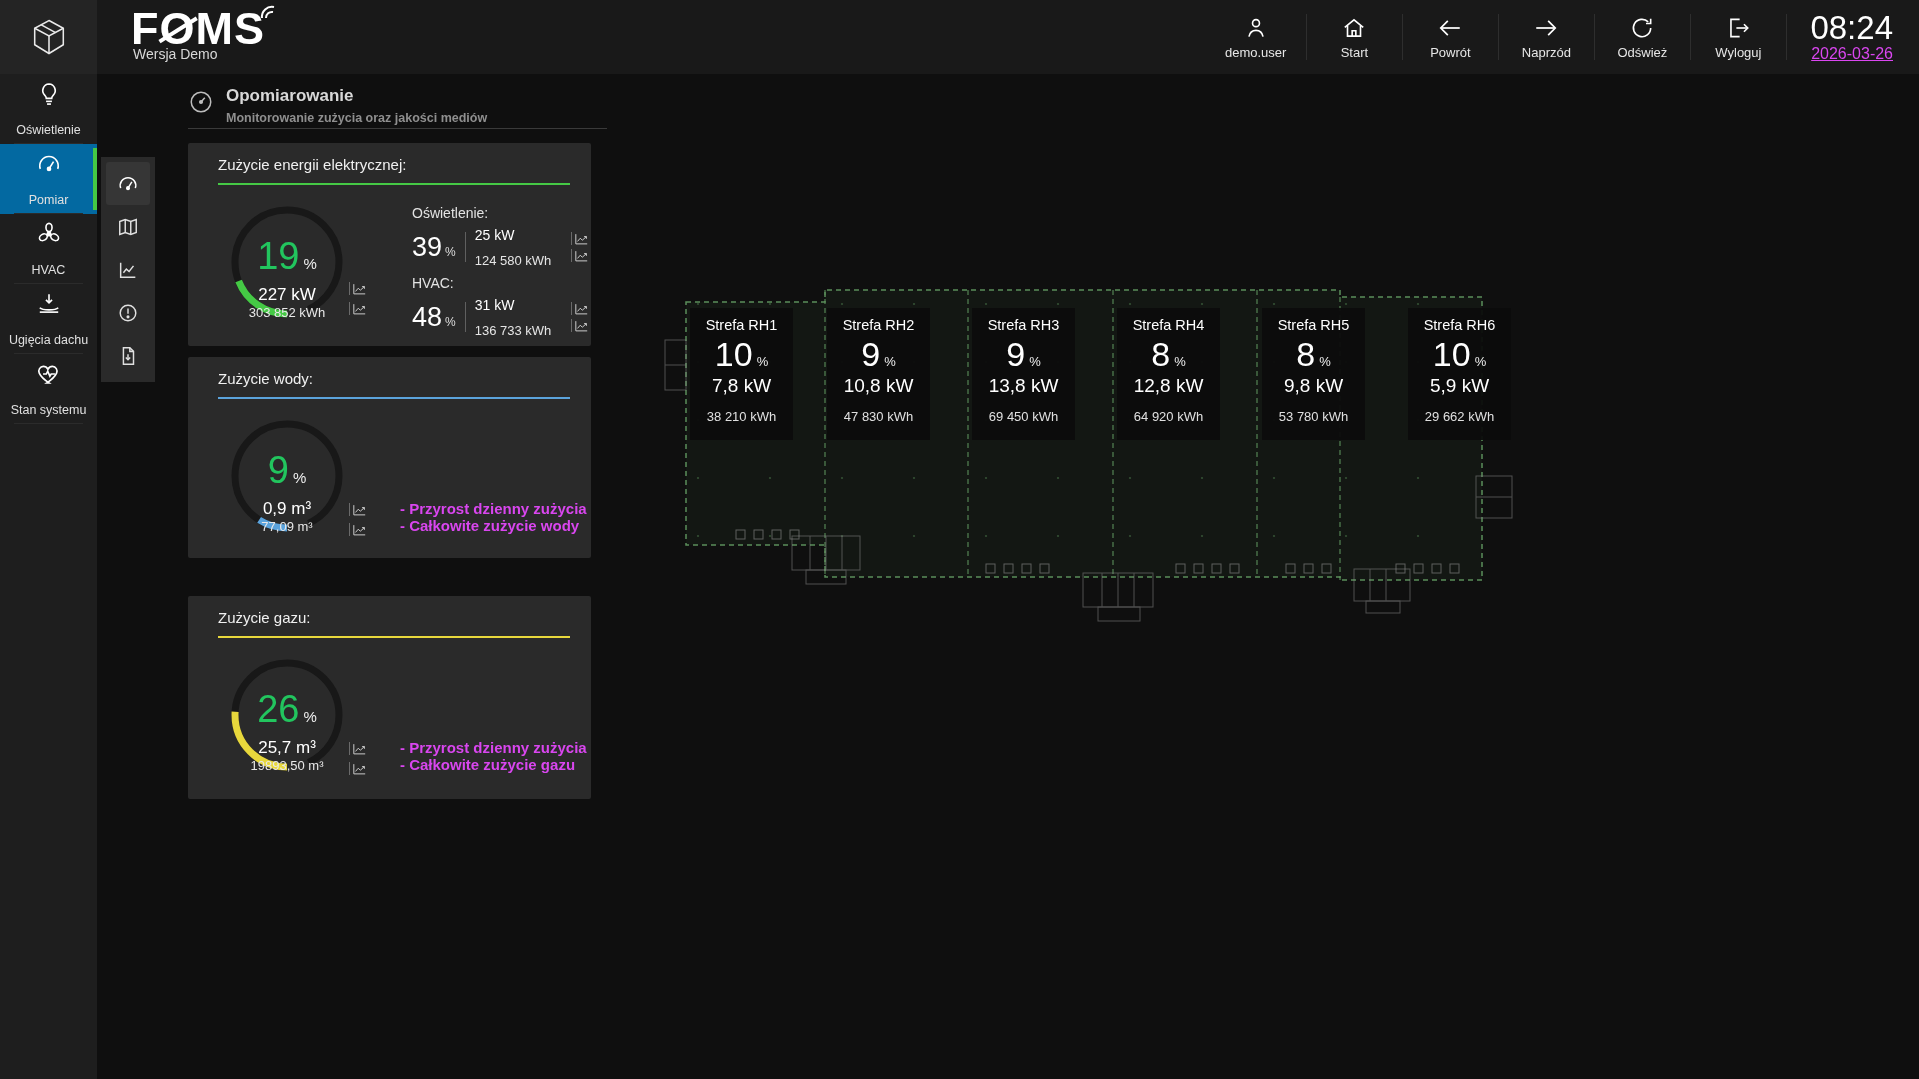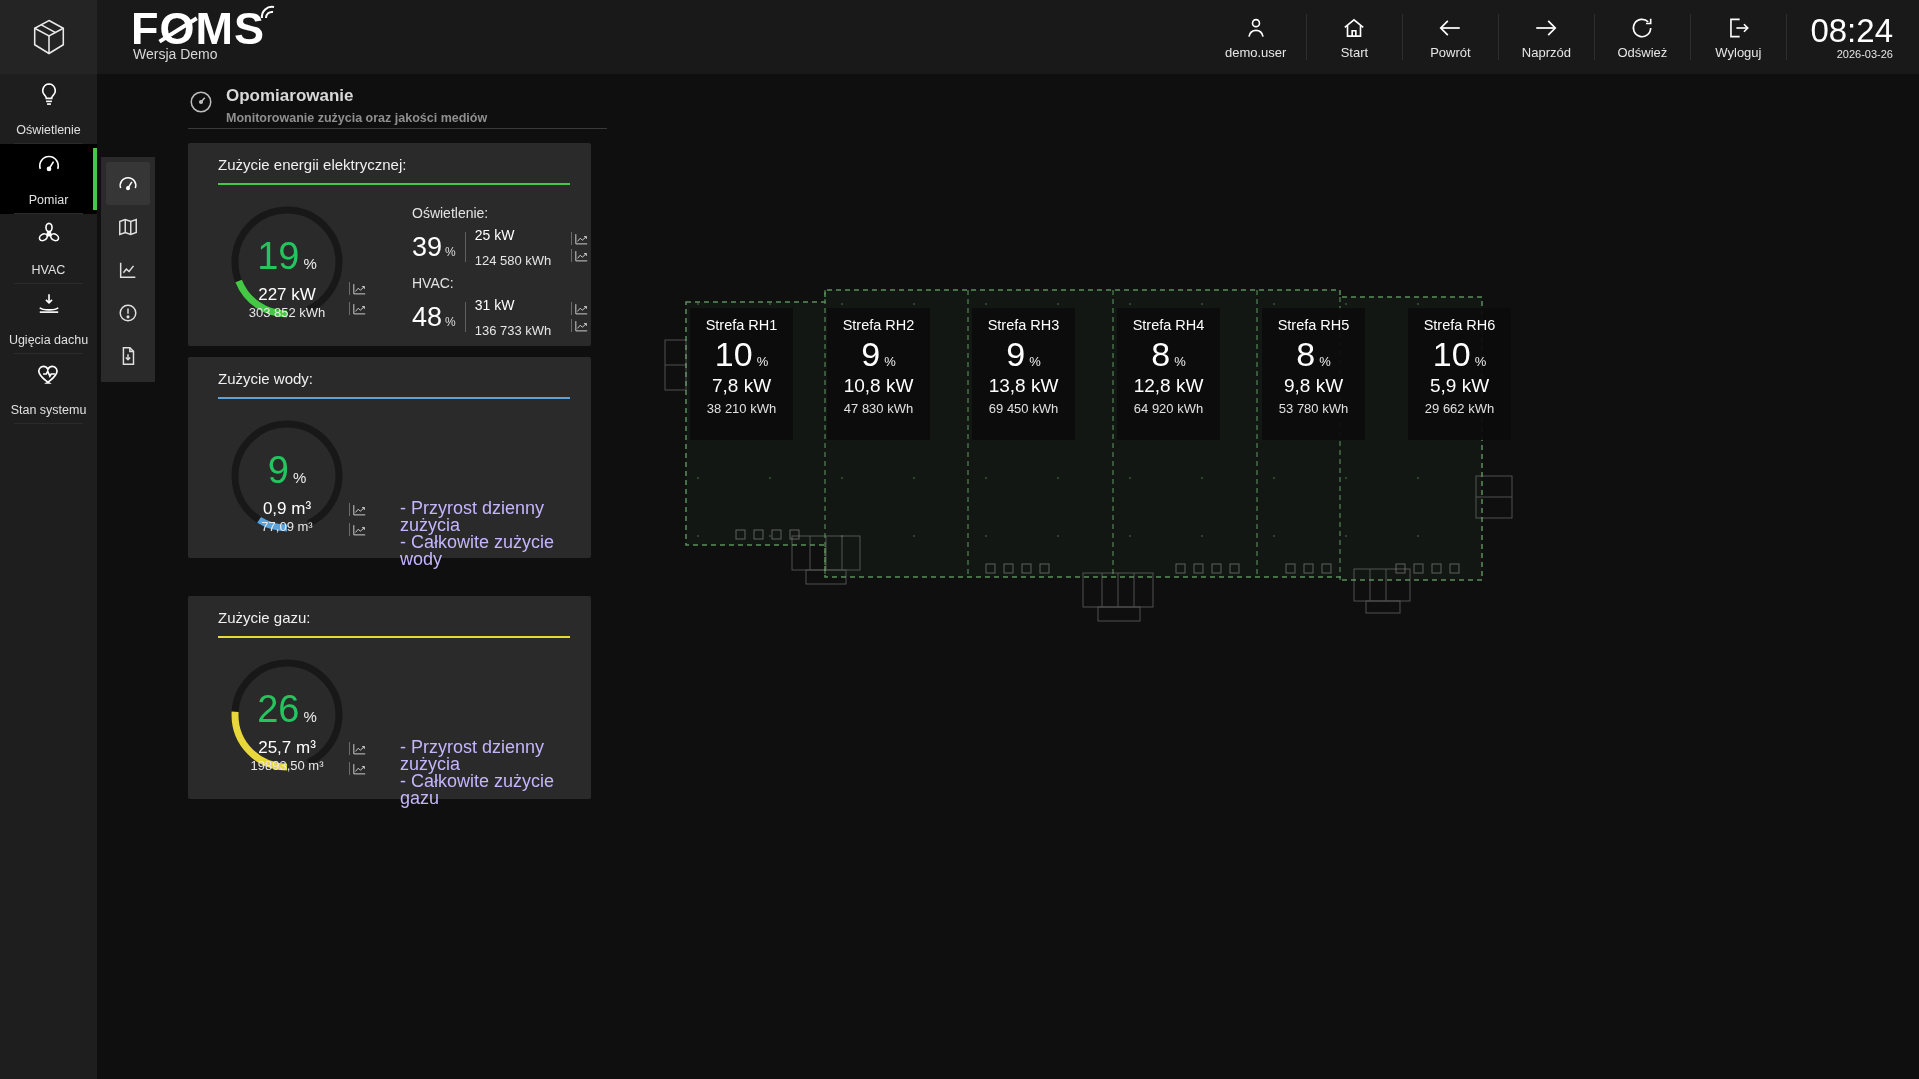--- a/index.html
+++ b/index.html
@@ -16,27 +16,27 @@
   .waves{position:absolute;left:129px;top:4px;}
   .version{font-size:14px;color:#d8d8d8;margin-top:-4px;padding-left:2px;}
   .hright{margin-left:auto;display:flex;align-items:stretch;}
   .hitem{position:relative;display:flex;flex-direction:column;align-items:center;justify-content:center;gap:4px;padding:0 20px;min-width:56px;cursor:pointer;}
   .hitem::before{content:"";position:absolute;left:0;top:14px;bottom:14px;width:1px;background:#2e2e2e;}
   .hitem:first-child::before{display:none;}
   .hlabel{font-size:13px;color:#e6e6e6;white-space:nowrap;}
   .clock{position:relative;display:flex;flex-direction:column;align-items:flex-end;justify-content:center;padding:0 26px 0 24px;}
   .clock::before{content:"";position:absolute;left:0;top:14px;bottom:14px;width:1px;background:#2e2e2e;}
   .time{font-size:33px;line-height:34px;color:#fff;}
-  .date{font-size:11px;color:#e5e5e5;}
+  .date{font-size:16px;color:#d946ef;text-decoration:underline;}
 
   
   .sidebar{position:absolute;left:0;top:74px;width:97px;bottom:0;background:#1e1e1e;}
   .side-item{position:relative;height:70px;display:flex;flex-direction:column;align-items:center;justify-content:center;gap:17px;font-size:12.5px;color:#e0e0e0;cursor:pointer;}
   .side-item::after{content:"";position:absolute;left:14%;right:14%;bottom:0;height:1px;background:#2b2b2b;}
-  .side-item.active{background:#000000;}
+  .side-item.active{background:#0369a1;}
   .side-item.active .bar{position:absolute;right:0;top:4px;bottom:4px;width:4px;}
   .side-label{text-align:center;line-height:13px;padding:0 2px;}
 
   
   .rail{position:absolute;left:101px;top:157px;width:54px;background:#2a2a2a;padding:5px 0;}
   .rail-btn{height:43px;display:flex;align-items:center;justify-content:center;cursor:pointer;}
   .rail-btn.active{background:#363636;border-radius:3px;margin:0 5px;}
 
   
   .page-head{position:absolute;left:188px;top:86px;width:420px;font-weight:bold;}
@@ -70,32 +70,32 @@
   .bd-label{font-size:14px;color:#e3e3e3;margin-bottom:4px;height:18px;}
   .bd-row{display:flex;align-items:center;gap:9px;height:40px;margin-bottom:8px;}
   .bd-pct{font-size:27px;color:#fff;white-space:nowrap;}
   .bd-pct .sym{font-size:12px;color:#ddd;margin-left:3px;}
   .bd-vl{width:1px;height:30px;background:#606060;}
   .bd-vals{display:flex;flex-direction:column;gap:10px;white-space:nowrap;}
   .bd-vals .a{font-size:14px;color:#fff;}
   .bd-vals .b{font-size:13px;color:#e5e5e5;}
   .bd-icons{margin-left:auto;display:flex;flex-direction:column;gap:4px;}
 
-  .legend{position:absolute;left:212px;top:143px;font-size:18px;color:#c4b5fd;line-height:17px;}
+  .legend{position:absolute;left:212px;top:143px;font-size:15px;color:#d946ef;line-height:17px;font-weight:bold;}
 
   
   .plan{position:absolute;left:640px;top:280px;width:880px;height:348px;}
   .plan svg{position:absolute;left:0;top:0;}
   .zone{position:absolute;top:28px;width:103px;height:132px;background:rgba(12,12,12,0.95);text-align:center;padding-top:9px;box-sizing:border-box;cursor:pointer;}
   .z-name{font-size:14.5px;color:#fff;}
   .z-pct{margin-top:2px;white-space:nowrap;}
   .z-num{font-size:34px;color:#fff;}
   .z-sym{font-size:13px;color:#eee;margin-left:4px;}
   .z-pow{font-size:19px;color:#fff;margin-top:1px;}
-  .z-en{font-size:13px;color:#e0e0e0;margin-top:4px;}
+  .z-en{font-size:13px;color:#e0e0e0;margin-top:12px;}
 
   svg.ic{display:block;}
 </style>
 </head>
 <body>
 
 <div class="screen">
 
   <div class="header">
     <div class="logo-box">

